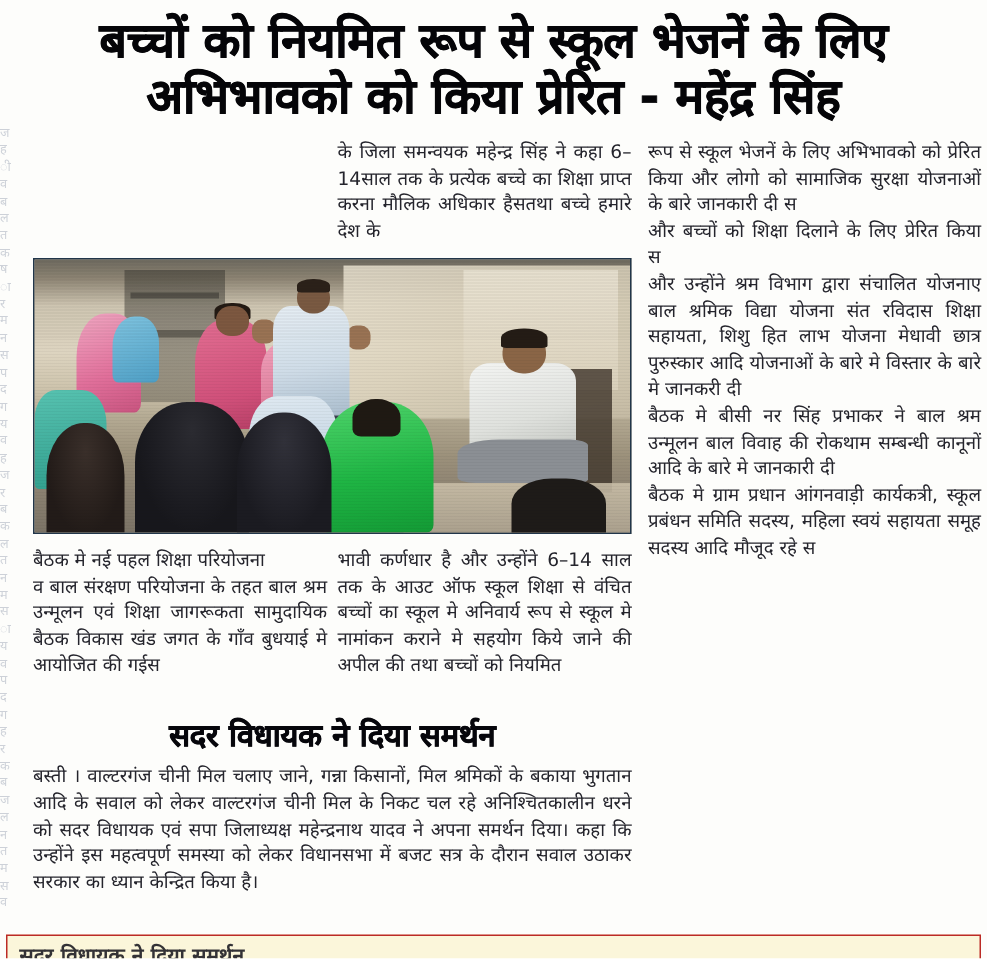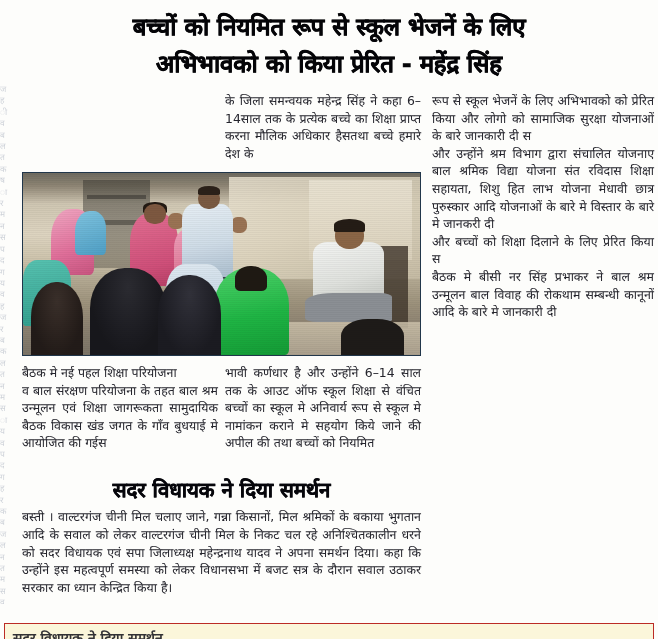--- a/index.html
+++ b/index.html
@@ -43,21 +43,21 @@
     pointer-events: none;
   }
   .edge-bleed span { display: block; }
 
   
   .headline {
     margin: 9px 6px 0 6px;
     text-align: center;
     font-family: "DejaVu Sans", sans-serif;
     font-weight: 700;
-    font-size: 24px;
+    font-size: 32px;
     line-height: 37px;
     letter-spacing: -.2px;
     color: #050508;
     -webkit-text-stroke: .45px #050508;
   }
   .headline .l2 { display: block; }
 
   
   .columns {
     position: absolute;
@@ -383,23 +383,24 @@
 
   <div class="columns">
 
 
     <div class="col" id="col-mid">
       <p>के जिला समन्वयक महेन्द्र सिंह ने कहा 6–14साल तक के प्रत्येक बच्चे का शिक्षा प्राप्त करना मौलिक अधिकार हैसतथा बच्चे हमारे देश के</p>
     </div>
 
     <div class="col" id="col-right">
       <p>रूप से स्कूल भेजनें के लिए अभिभावको को प्रेरित किया और लोगो को सामाजिक सुरक्षा योजनाओं के बारे जानकारी दी स</p>
+      <p>और बच्चों को शिक्षा दिलाने के लिए प्रेरित किया स</p>
       <p>और उन्होंने श्रम विभाग द्वारा संचालित योजनाए बाल श्रमिक विद्या योजना संत रविदास शिक्षा सहायता, शिशु हित लाभ योजना मेधावी छात्र पुरुस्कार आदि योजनाओं के बारे मे विस्तार के बारे मे जानकरी दी</p>
-      <p>और बच्चों को शिक्षा दिलाने के लिए प्रेरित किया स</p>
       <p>बैठक मे बीसी नर सिंह प्रभाकर ने बाल श्रम उन्मूलन बाल विवाह की रोकथाम सम्बन्धी कानूनों आदि के बारे मे जानकारी दी</p>
+      <p>बैठक मे ग्राम प्रधान आंगनवाड़ी कार्यकत्री, स्कूल प्रबंधन समिति सदस्य, महिला स्वयं सहायता समूह सदस्य आदि मौजूद रहे स</p>
     </div>
 
     <div class="photo-wrap">
       <div class="photo">
         <div class="ph-wall"></div>
         <div class="ph-wall2"></div>
         <div class="ph-door"></div>
         <div class="ph-shelf"></div>
         <div class="ph-shelf2"></div>
         <div class="ph-pink1"></div>

